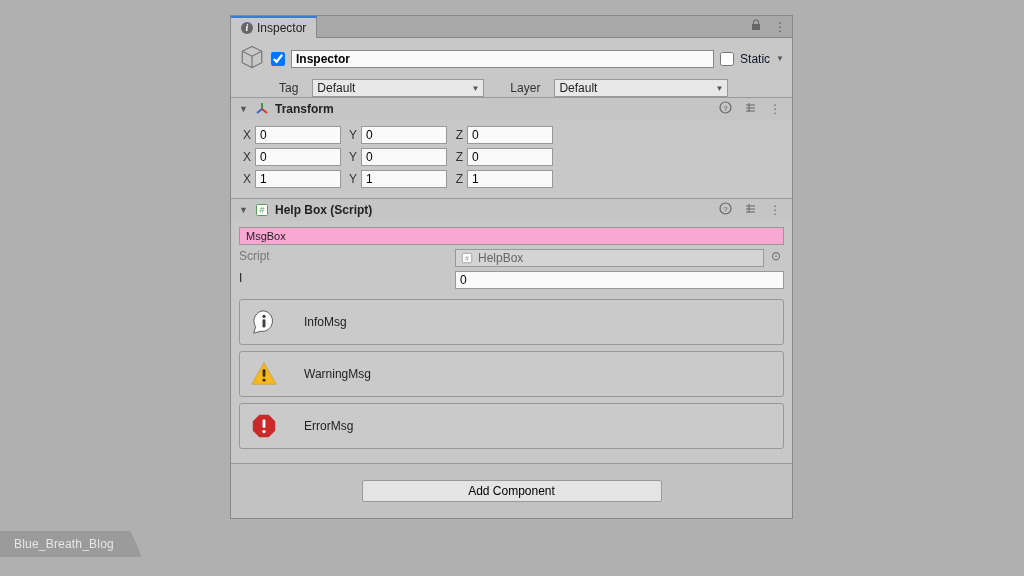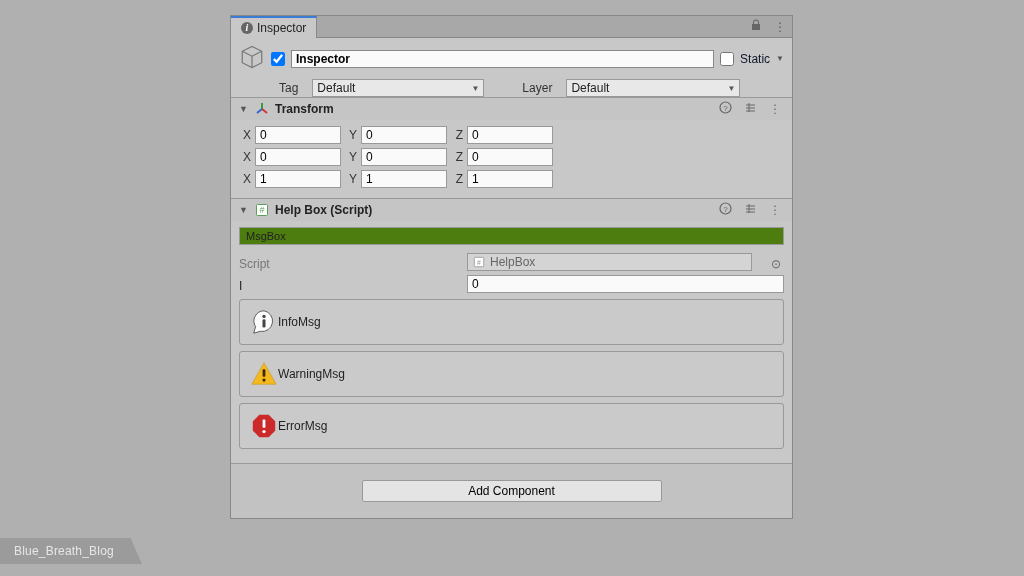--- a/index.html
+++ b/index.html
@@ -31,35 +31,35 @@
   .comp-icon { width: 14px; height: 14px; display:inline-flex; align-items:center; justify-content:center;}
   .comp-title { font-weight: bold; flex: 1; }
   .comp-btn { color: #666; padding: 0 3px; cursor: pointer; font-size: 12px; }
 
   .comp-body { padding: 4px 8px 8px 8px; }
   .vec-row { display: flex; align-items: center; height: 22px; gap: 4px; }
   .vec-label { width: 212px; }
   .vec-axis { width: 12px; text-align: right; color:#333; }
   .vec-input { width: 86px; height: 18px; border: 1px solid #999; background: #fafafa; padding: 0 4px; font-size: 12px; }
 
-  .prop-row { display: flex; align-items: flex-end; height: 22px; gap: 16px; }
+  .prop-row { display: flex; align-items: flex-start; height: 22px; gap: 4px; }
   .prop-label { width: 212px; }
   .prop-field { flex: 1; height: 18px; border: 1px solid #999; background: #fafafa; padding: 0 4px; font-size: 12px; display:flex; align-items:center; }
   .prop-field.readonly { background: #d4d4d4; color: #666; }
   .obj-pick { width: 16px; text-align:center; color:#666; cursor:pointer; }
 
-  .msgbox-label { border:1px solid #999; background:#4d7c0f; padding:2px 6px; margin:2px 0 4px 0; font-size:11px; }
-
-  .help-box { display: flex; align-items: center; gap: 0; border: 1px solid #999; background: #cacaca; border-radius: 3px; margin: 6px 0; padding: 8px 10px; min-height: 42px; }
+  .msgbox-label { border:1px solid #999; background:#f9a8d4; padding:2px 6px; margin:2px 0 4px 0; font-size:11px; }
+
+  .help-box { display: flex; align-items: center; gap: 26px; border: 1px solid #999; background: #cacaca; border-radius: 3px; margin: 6px 0; padding: 8px 10px; min-height: 42px; }
   .help-icon { width: 28px; height: 28px; display:flex; align-items:center; justify-content:center; }
 
   .add-comp-region { padding: 16px 0; display:flex; justify-content:center; background:#c2c2c2; }
   .add-comp-btn { width: 300px; height: 22px; background: #e4e4e4; border: 1px solid #999; border-radius: 2px; cursor: pointer; font-size: 12px; }
 
-  .watermark { position: absolute; left: 0; bottom: 12px; background: #9b9b9b; color: #e7e7e7; font-size: 12px; padding: 6px 28px 6px 14px; clip-path: polygon(0 0, 92% 0, 100% 100%, 0 100%); letter-spacing:0.2px;}
+  .watermark { position: absolute; left: 0; bottom: 19px; background: #9b9b9b; color: #e7e7e7; font-size: 12px; padding: 6px 28px 6px 14px; clip-path: polygon(0 0, 92% 0, 100% 100%, 0 100%); letter-spacing:0.2px;}
 </style>
 </head>
 <body>
 
 <div class="inspector-window">
 
   <div class="tab-bar">
     <div class="tab">
       <span class="tab-icon">i</span>
       <span>Inspector</span>
@@ -86,21 +86,21 @@
     <span class="static-label">Static</span>
     <span style="font-size:8px;color:#555;">▼</span>
   </div>
 
   <div class="tag-layer">
     <label>Tag</label>
     <div class="dropdown tag-dd">
       <span>Default</span>
       <span class="arrow">▼</span>
     </div>
-    <label style="margin-left:24px;text-align:right;">Layer</label>
+    <label style="margin-left:12px;text-align:right;">Layer</label>
     <div class="dropdown layer-dd">
       <span>Default</span>
       <span class="arrow">▼</span>
     </div>
   </div>
 
   <div class="component">
     <div class="comp-header">
       <span class="foldout">▼</span>
       <span class="comp-icon">

